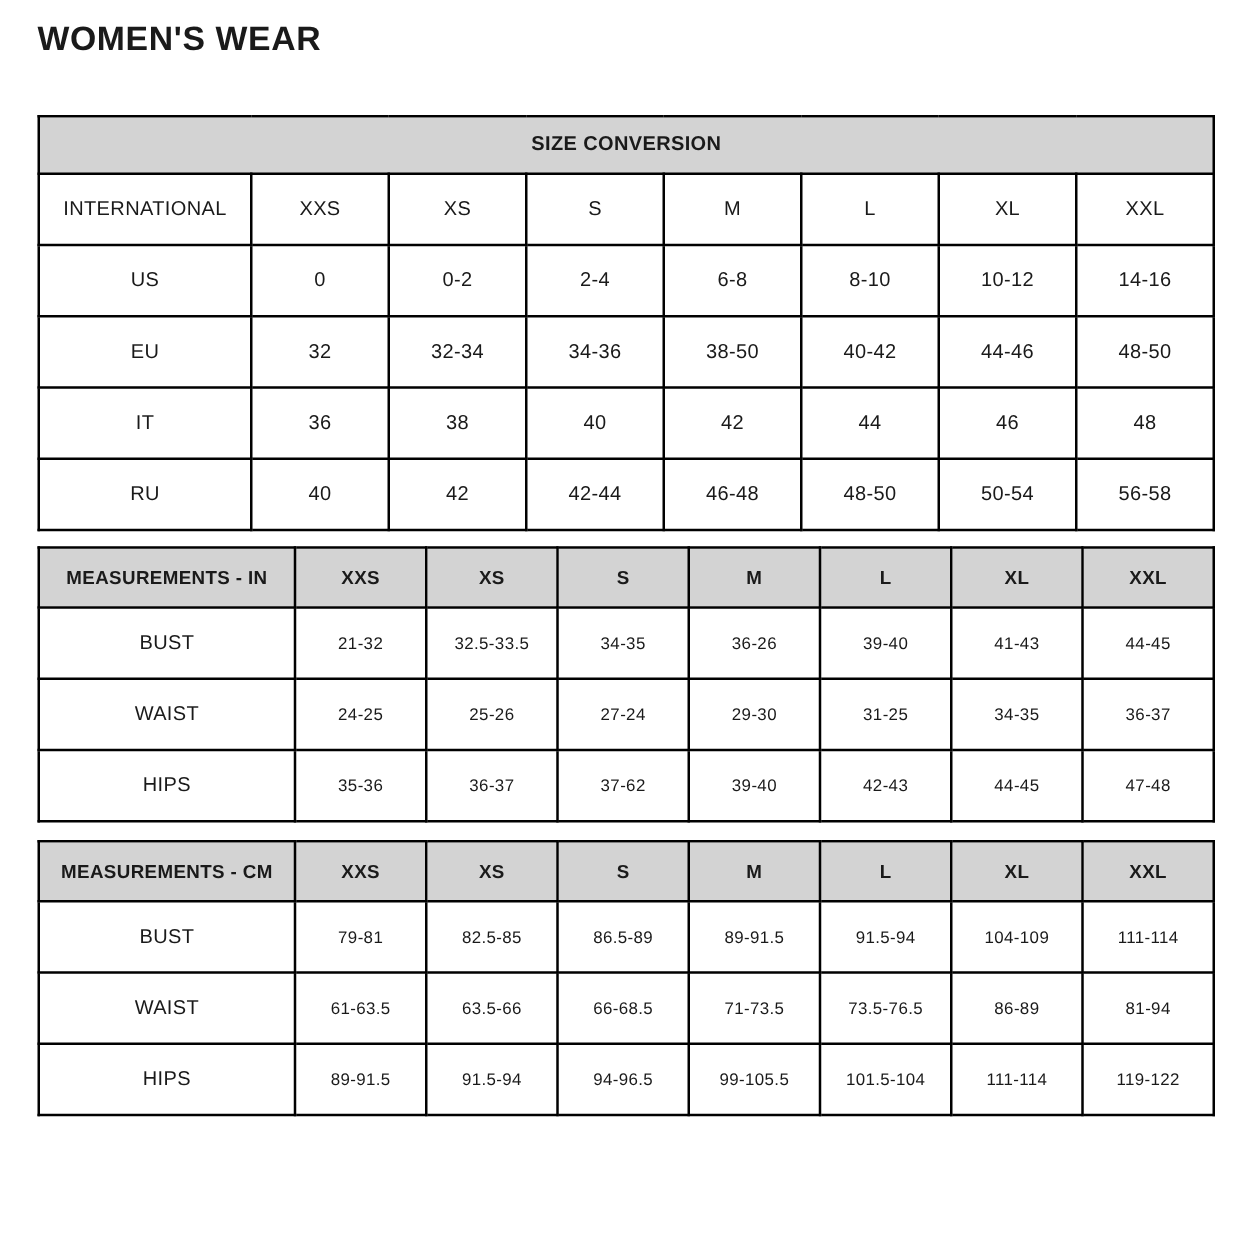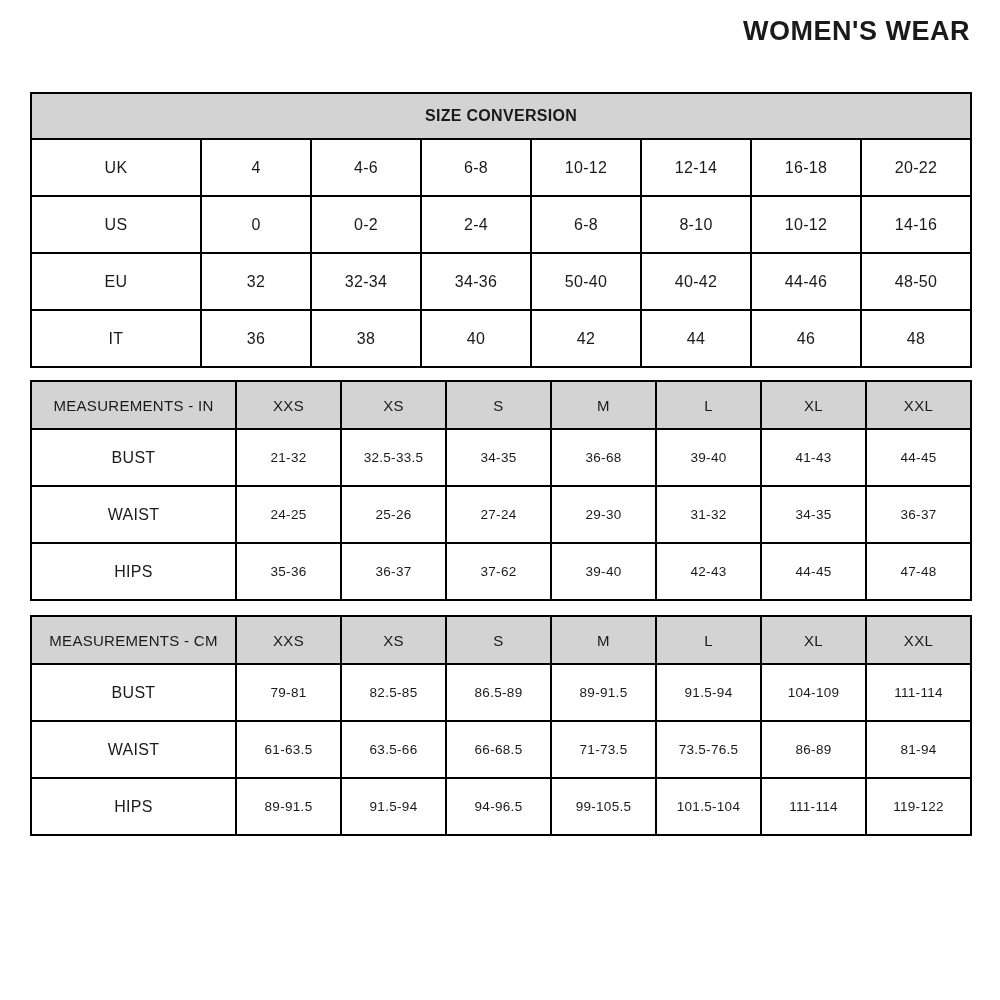--- a/index.html
+++ b/index.html
@@ -5,21 +5,21 @@
   * { box-sizing: border-box; }
   html, body {
     margin: 0; padding: 0;
     background: #ffffff;
     width: 1000px; height: 1000px;
     font-family: "Liberation Sans", sans-serif;
     color: #1a1a1a;
   }
   .page { width: 1000px; padding: 0 30px; }
   .page-title {
-    text-align: right;
+    text-align: left;
     font-size: 27px;
     font-weight: 700;
     letter-spacing: 0.5px;
     margin: 16px 0 15px 0;
   }
   table {
     border-collapse: collapse;
     table-layout: fixed;
     width: 940px;
   }
@@ -39,21 +39,21 @@
     font-weight: 700;
     font-size: 15px;
     letter-spacing: 0.6px;
     height: 46px !important;
   }
   
   .meas-table { margin-bottom: 14px; }
   .meas-table td { height: 57px; font-size: 13.5px; letter-spacing: 0.3px; }
   .meas-table .hdr td {
     background: #d3d3d3;
-    font-weight: 400;
+    font-weight: 700;
     font-size: 15px;
     height: 48px;
   }
   .meas-table .lbl { font-size: 16px; }
   .meas-table .hdr .lbl { font-size: 15px; }
 </style>
 </head>
 <body>
 
 <div class="page">
@@ -69,58 +69,68 @@
         <col style="width:110px">
       <col style="width:110px">
         <col style="width:110px">
         <col style="width:110px">
     </colgroup>
     <tbody>
         <tr>
       <td colspan="8" class="table-caption">SIZE CONVERSION</td>
     </tr>
     <tr>
-      <td class="lbl">UK</td>
-      <td>4</td>
-      <td>4-6</td>
-      <td>6-8</td>
-      <td>10-12</td>
-      <td>12-14</td>
-      <td>16-18</td>
-      <td>20-22</td>
+      <td class="lbl">INTERNATIONAL</td>
+      <td>XXS</td>
+      <td>XS</td>
+      <td>S</td>
+      <td>M</td>
+      <td>L</td>
+      <td>XL</td>
+      <td>XXL</td>
     </tr>
     <tr>
       <td class="lbl">US</td>
       <td>0</td>
       <td>0-2</td>
       <td>2-4</td>
       <td>6-8</td>
       <td>8-10</td>
       <td>10-12</td>
       <td>14-16</td>
     </tr>
     <tr>
       <td class="lbl">EU</td>
       <td>32</td>
       <td>32-34</td>
       <td>34-36</td>
-      <td>50-40</td>
+      <td>38-50</td>
       <td>40-42</td>
       <td>44-46</td>
       <td>48-50</td>
     </tr>
     <tr>
       <td class="lbl">IT</td>
       <td>36</td>
       <td>38</td>
       <td>40</td>
       <td>42</td>
       <td>44</td>
       <td>46</td>
       <td>48</td>
+    </tr>
+    <tr>
+      <td class="lbl">RU</td>
+      <td>40</td>
+      <td>42</td>
+      <td>42-44</td>
+      <td>46-48</td>
+      <td>48-50</td>
+      <td>50-54</td>
+      <td>56-58</td>
     </tr>
   </tbody>
     </table>
 
   <table class="meas-table">
     <colgroup>
       <col style="width:205px">
       <col style="width:105px">
         <col style="width:105px">
         <col style="width:105px">
@@ -138,32 +148,32 @@
       <td>M</td>
       <td>L</td>
       <td>XL</td>
       <td>XXL</td>
     </tr>
     <tr>
       <td class="lbl">BUST</td>
       <td>21-32</td>
       <td>32.5-33.5</td>
       <td>34-35</td>
-      <td>36-68</td>
+      <td>36-26</td>
       <td>39-40</td>
       <td>41-43</td>
       <td>44-45</td>
     </tr>
     <tr>
       <td class="lbl">WAIST</td>
       <td>24-25</td>
       <td>25-26</td>
       <td>27-24</td>
       <td>29-30</td>
-      <td>31-32</td>
+      <td>31-25</td>
       <td>34-35</td>
       <td>36-37</td>
     </tr>
     <tr>
       <td class="lbl">HIPS</td>
       <td>35-36</td>
       <td>36-37</td>
       <td>37-62</td>
       <td>39-40</td>
       <td>42-43</td>

